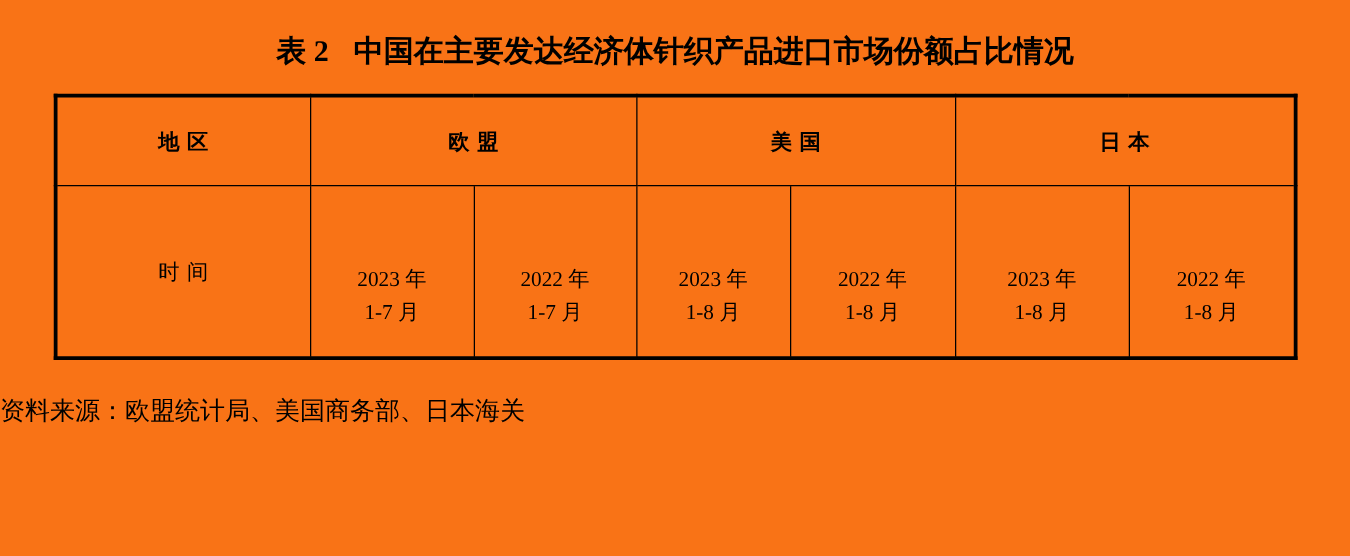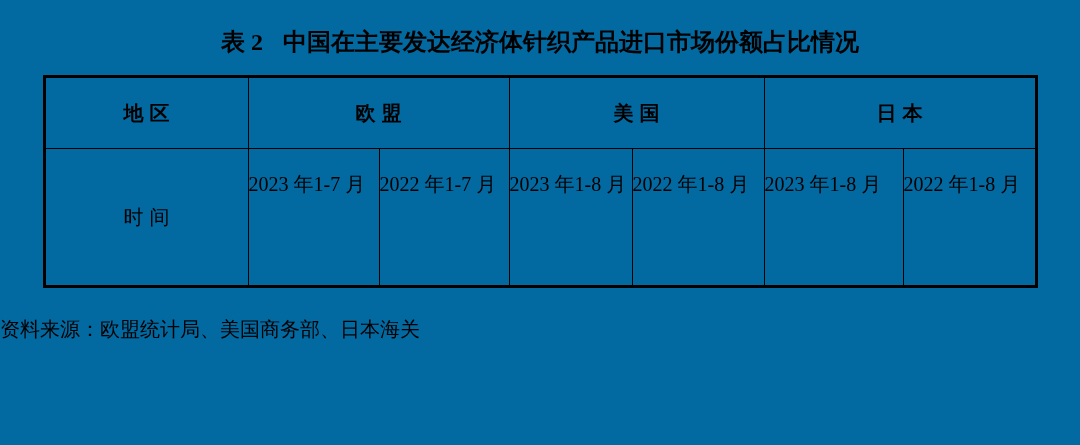--- a/index.html
+++ b/index.html
@@ -6,21 +6,21 @@
     margin: 0;
     padding: 0;
     background: #ffffff;
     color: #000000;
     font-family: "Liberation Serif", "DejaVu Serif", serif;
   }
   .page {
     position: relative;
     width: 1080px;
     height: 445px;
-    background: #0369a1;
+    background: #f97316;
     overflow: hidden;
   }
   .caption {
     padding-top: 26px;
     text-align: center;
     font-weight: bold;
     font-size: 24px;
     line-height: 32px;
     white-space: nowrap;
   }
@@ -32,35 +32,35 @@
     table-layout: fixed;
     width: 992px;
     margin: 17px auto 0 auto;
     border: 3px solid #000000;
   }
   table.share-table td {
     border: 1.5px solid #000000;
     text-align: center;
     vertical-align: middle;
     padding: 0;
-    font-size: 20px;
+    font-size: 17px;
     overflow: hidden;
   }
   tr.row-region td { height: 70px; font-weight: bold; }
   tr.row-time td   { height: 136px; }
   tr.row-share td  { height: 71px; }
   .ls {
     letter-spacing: 6px;
     text-indent: 6px;
   }
   .time-cell {
     height: 136px;
     display: flex;
-    flex-direction: row;
-    justify-content: flex-start;
+    flex-direction: column;
+    justify-content: flex-end;
     padding: 22px 0;
     box-sizing: border-box;
   }
   .time-cell .line { line-height: 26px; }
   .source-note {
     margin-top: 28px;
     font-size: 20px;
     line-height: 26px;
     white-space: nowrap;
   }

